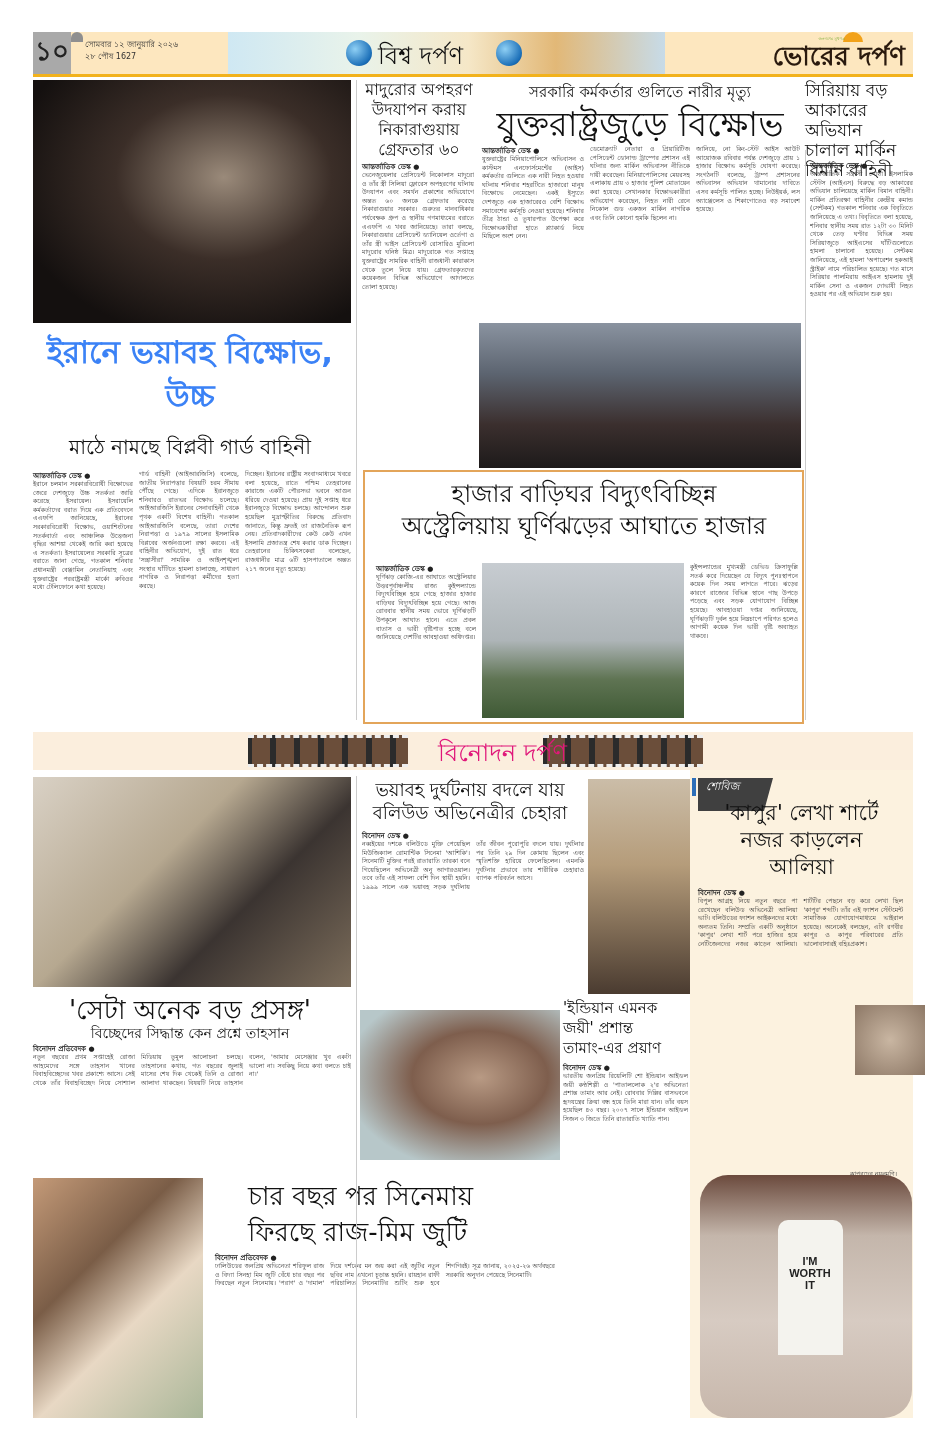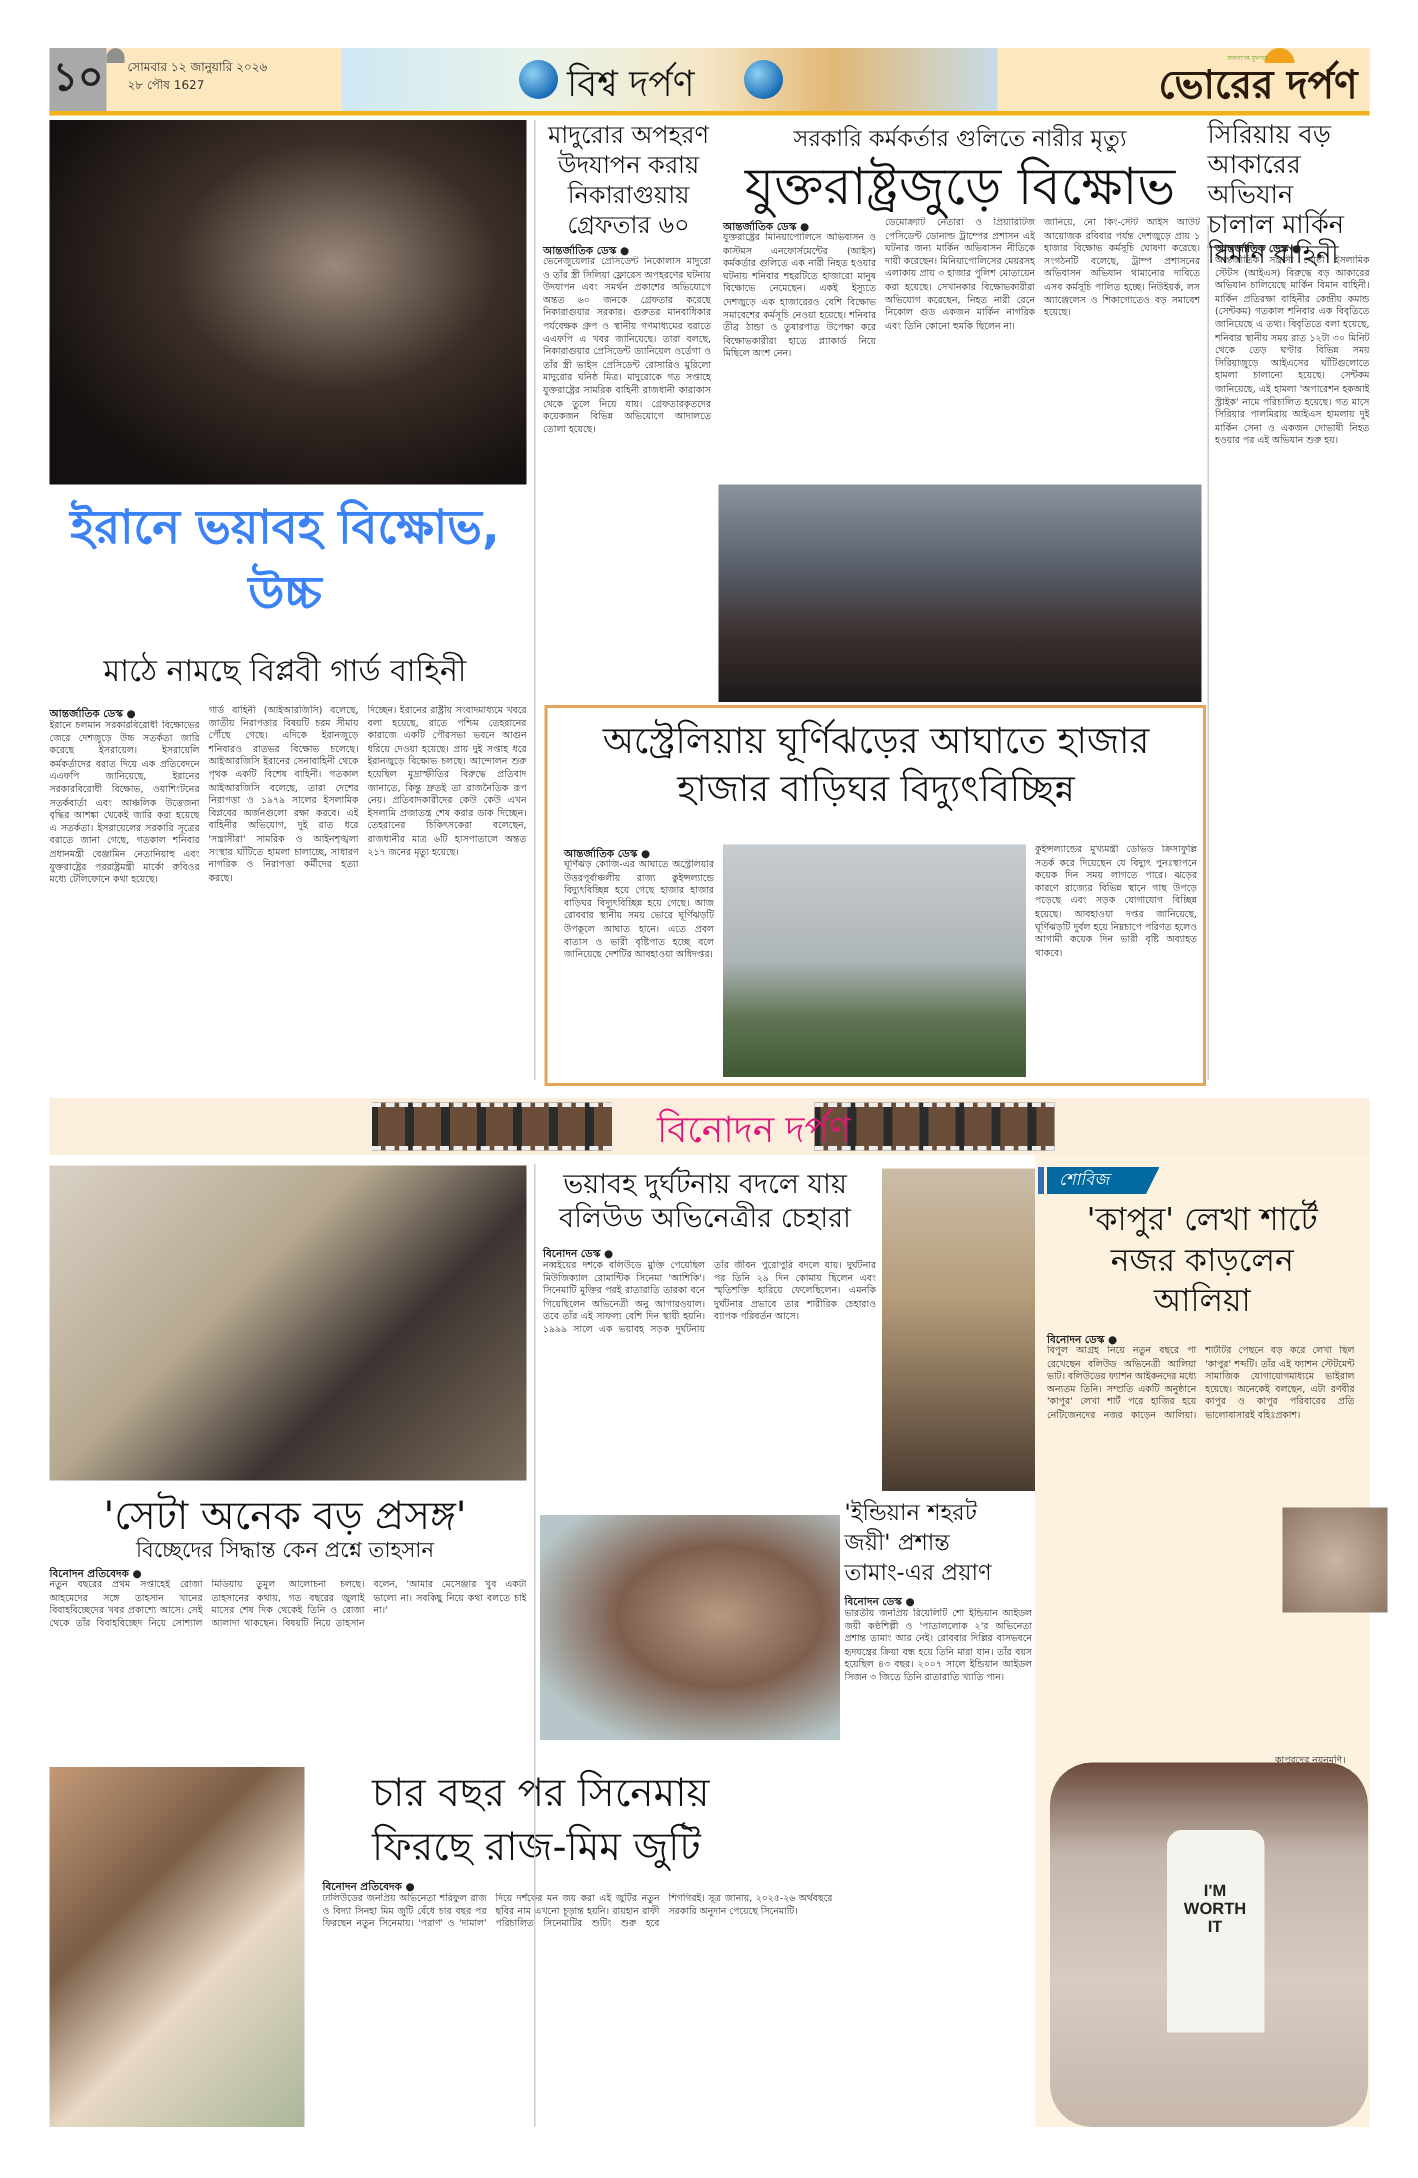--- a/index.html
+++ b/index.html
@@ -38,21 +38,21 @@
   .byline { font-size: 7px; font-weight: bold; color:#222; }
   .bodytext { font-size: 6.2px; line-height: 8.6px; color:#333; text-align: justify; overflow: hidden; }
   .col-rule { background:#ccc; width:1px; }
 
   .box-border { border: 2px solid #e3a55a; }
   .ent-banner { left: 33px; top: 732px; width: 880px; height: 38px; background:#fbeedd; }
   .film { top: 3px; height: 32px; width: 160px; background: repeating-linear-gradient(90deg,#2b2b2b 0 4px,#6b4e3a 4px 22px,#2b2b2b 22px 24px); border-top:3px dashed #eee; border-bottom:3px dashed #eee; }
   .ent-title { left: 405px; top: 2px; font-size: 24px; color:#e0177a; }
 
   .showbiz { left: 690px; top: 770px; width: 223px; height: 648px; background: #fcf2df; }
-  .tag { left: 8px; top: 8px; width: 75px; height: 18px; background:#0369a1; color:#fff; font-size: 11px; font-style: italic; padding-left: 8px; line-height: 18px; clip-path: polygon(0 0,100% 0,88% 100%,0 100%); }
+  .tag { left: 8px; top: 8px; width: 75px; height: 33px; background:#404040; color:#fff; font-size: 11px; font-style: italic; padding-left: 8px; line-height: 18px; clip-path: polygon(0 0,100% 0,88% 100%,0 100%); }
   .tag-bar { left: 2px; top: 8px; width: 4px; height: 18px; background:#2e6fb8; }
 </style>
 </head>
 <body>
 
 <div class="abs masthead">
   <div class="abs pg">১০</div>
   <div class="abs pgtab"></div>
   <div class="abs date" style="left:52px">
     <div>সোমবার ১২ জানুয়ারি ২০২৬</div>
@@ -99,22 +99,22 @@
   <div>সিরিয়ায় বড়</div>
   <div>আকারের অভিযান</div>
   <div>চালাল মার্কিন</div>
   <div>বিমান বাহিনী</div>
 </div>
 <div class="abs byline" style="left:810px;top:160px;">আন্তর্জাতিক ডেস্ক ●</div>
 <div class="abs bodytext" style="left:810px;top:170px;width:103px;height:548px;">আন্তর্জাতিক সন্ত্রাসী গোষ্ঠী ইসলামিক স্টেটস (আইএস) বিরুদ্ধে বড় আকারের অভিযান চালিয়েছে মার্কিন বিমান বাহিনী। মার্কিন প্রতিরক্ষা বাহিনীর কেন্দ্রীয় কমান্ড (সেন্টকম) গতকাল শনিবার এক বিবৃতিতে জানিয়েছে এ তথ্য। বিবৃতিতে বলা হয়েছে, শনিবার স্থানীয় সময় রাত ১২টা ৩০ মিনিট থেকে তেড় ঘণ্টার বিভিন্ন সময় সিরিয়াজুড়ে আইএসের ঘাঁটিগুলোতে হামলা চালানো হয়েছে। সেন্টকম জানিয়েছে, এই হামলা 'অপারেশন হকআই স্ট্রাইক' নামে পরিচালিত হয়েছে। গত মাসে সিরিয়ার পালমিরায় আইএস হামলায় দুই মার্কিন সেনা ও একজন দোভাষী নিহত হওয়ার পর এই অভিযান শুরু হয়।</div>
 
 <div class="abs box-border" style="left:363px;top:470px;width:441px;height:254px;"></div>
 <div class="abs h-black" style="left:368px;top:478px;width:432px;font-size:24px;line-height:32px;">
+  <div>হাজার বাড়িঘর বিদ্যুৎবিচ্ছিন্ন</div>
   <div>অস্ট্রেলিয়ায় ঘূর্ণিঝড়ের আঘাতে হাজার</div>
-  <div>হাজার বাড়িঘর বিদ্যুৎবিচ্ছিন্ন</div>
 </div>
 <div class="abs byline" style="left:376px;top:563px;">আন্তর্জাতিক ডেস্ক ●</div>
 <div class="abs bodytext" style="left:376px;top:573px;width:100px;height:145px;">ঘূর্ণিঝড় কোজি-এর আঘাতে অস্ট্রেলিয়ার উত্তরপূর্বাঞ্চলীয় রাজ্য কুইন্সল্যান্ডে বিদ্যুৎবিচ্ছিন্ন হয়ে গেছে হাজার হাজার বাড়িঘর বিদ্যুৎবিচ্ছিন্ন হয়ে গেছে। আজ রোববার স্থানীয় সময় ভোরে ঘূর্ণিঝড়টি উপকূলে আঘাত হানে। এতে প্রবল বাতাস ও ভারী বৃষ্টিপাত হচ্ছে বলে জানিয়েছে দেশটির আবহাওয়া অধিদপ্তর।</div>
 <div class="abs photo img-storm"></div>
 <div class="abs bodytext" style="left:690px;top:563px;width:108px;height:155px;">কুইন্সল্যান্ডের মুখ্যমন্ত্রী ডেভিড ক্রিসাফুল্লি সতর্ক করে দিয়েছেন যে বিদ্যুৎ পুনঃস্থাপনে কয়েক দিন সময় লাগতে পারে। ঝড়ের কারণে রাজ্যের বিভিন্ন স্থানে গাছ উপড়ে পড়েছে এবং সড়ক যোগাযোগ বিচ্ছিন্ন হয়েছে। আবহাওয়া দপ্তর জানিয়েছে, ঘূর্ণিঝড়টি দুর্বল হয়ে নিম্নচাপে পরিণত হলেও আগামী কয়েক দিন ভারী বৃষ্টি অব্যাহত থাকবে।</div>
 
 <div class="abs ent-banner">
   <div class="abs film" style="left:215px;"></div>
   <div class="abs film" style="left:510px;"></div>
   <div class="abs ent-title serif">বিনোদন দর্পণ</div>
@@ -129,21 +129,21 @@
 <div class="abs h-black" style="left:355px;top:778px;width:230px;font-size:18px;line-height:23px;">
   <div>ভয়াবহ দুর্ঘটনায় বদলে যায়</div>
   <div>বলিউড অভিনেত্রীর চেহারা</div>
 </div>
 <div class="abs byline" style="left:362px;top:830px;">বিনোদন ডেস্ক ●</div>
 <div class="abs bodytext" style="left:362px;top:840px;width:222px;height:165px;column-count:2;column-gap:6px;">নব্বইয়ের দশকে বলিউডে মুক্তি পেয়েছিল মিউজিক্যাল রোমান্টিক সিনেমা 'আশিকি'। সিনেমাটি মুক্তির পরই রাতারাতি তারকা বনে গিয়েছিলেন অভিনেত্রী অনু আগারওয়াল। তবে তাঁর এই সাফল্য বেশি দিন স্থায়ী হয়নি। ১৯৯৯ সালে এক ভয়াবহ সড়ক দুর্ঘটনায় তাঁর জীবন পুরোপুরি বদলে যায়। দুর্ঘটনার পর তিনি ২৯ দিন কোমায় ছিলেন এবং স্মৃতিশক্তি হারিয়ে ফেলেছিলেন। এমনকি দুর্ঘটনার প্রভাবে তার শারীরিক চেহারাও ব্যাপক পরিবর্তন আসে।</div>
 <div class="abs photo img-prashant"></div>
 <div class="abs photo img-actress"></div>
 
 <div class="abs" style="left:563px;top:998px;width:125px;font-size:15px;line-height:20px;">
-  <div>'ইন্ডিয়ান শহরট</div>
+  <div>'ইন্ডিয়ান এমনক</div>
   <div>জয়ী' প্রশান্ত</div>
   <div>তামাং-এর প্রয়াণ</div>
 </div>
 <div class="abs byline" style="left:563px;top:1062px;">বিনোদন ডেস্ক ●</div>
 <div class="abs bodytext" style="left:563px;top:1072px;width:125px;height:345px;">ভারতীয় জনপ্রিয় রিয়েলিটি শো ইন্ডিয়ান আইডল জয়ী কণ্ঠশিল্পী ও 'পাতাললোক ২'র অভিনেতা প্রশান্ত তামাং আর নেই। রোববার দিল্লির বাসভবনে হৃদযন্ত্রের ক্রিয়া বন্ধ হয়ে তিনি মারা যান। তাঁর বয়স হয়েছিল ৪৩ বছর। ২০০৭ সালে ইন্ডিয়ান আইডল সিজন ৩ জিতে তিনি রাতারাতি খ্যাতি পান।</div>
 
 <div class="abs photo img-rajmim"></div>
 <div class="abs" style="left:248px;top:1178px;width:300px;font-size:26px;line-height:36px;">
   <div>চার বছর পর সিনেমায়</div>
   <div>ফিরছে রাজ-মিম জুটি</div>

